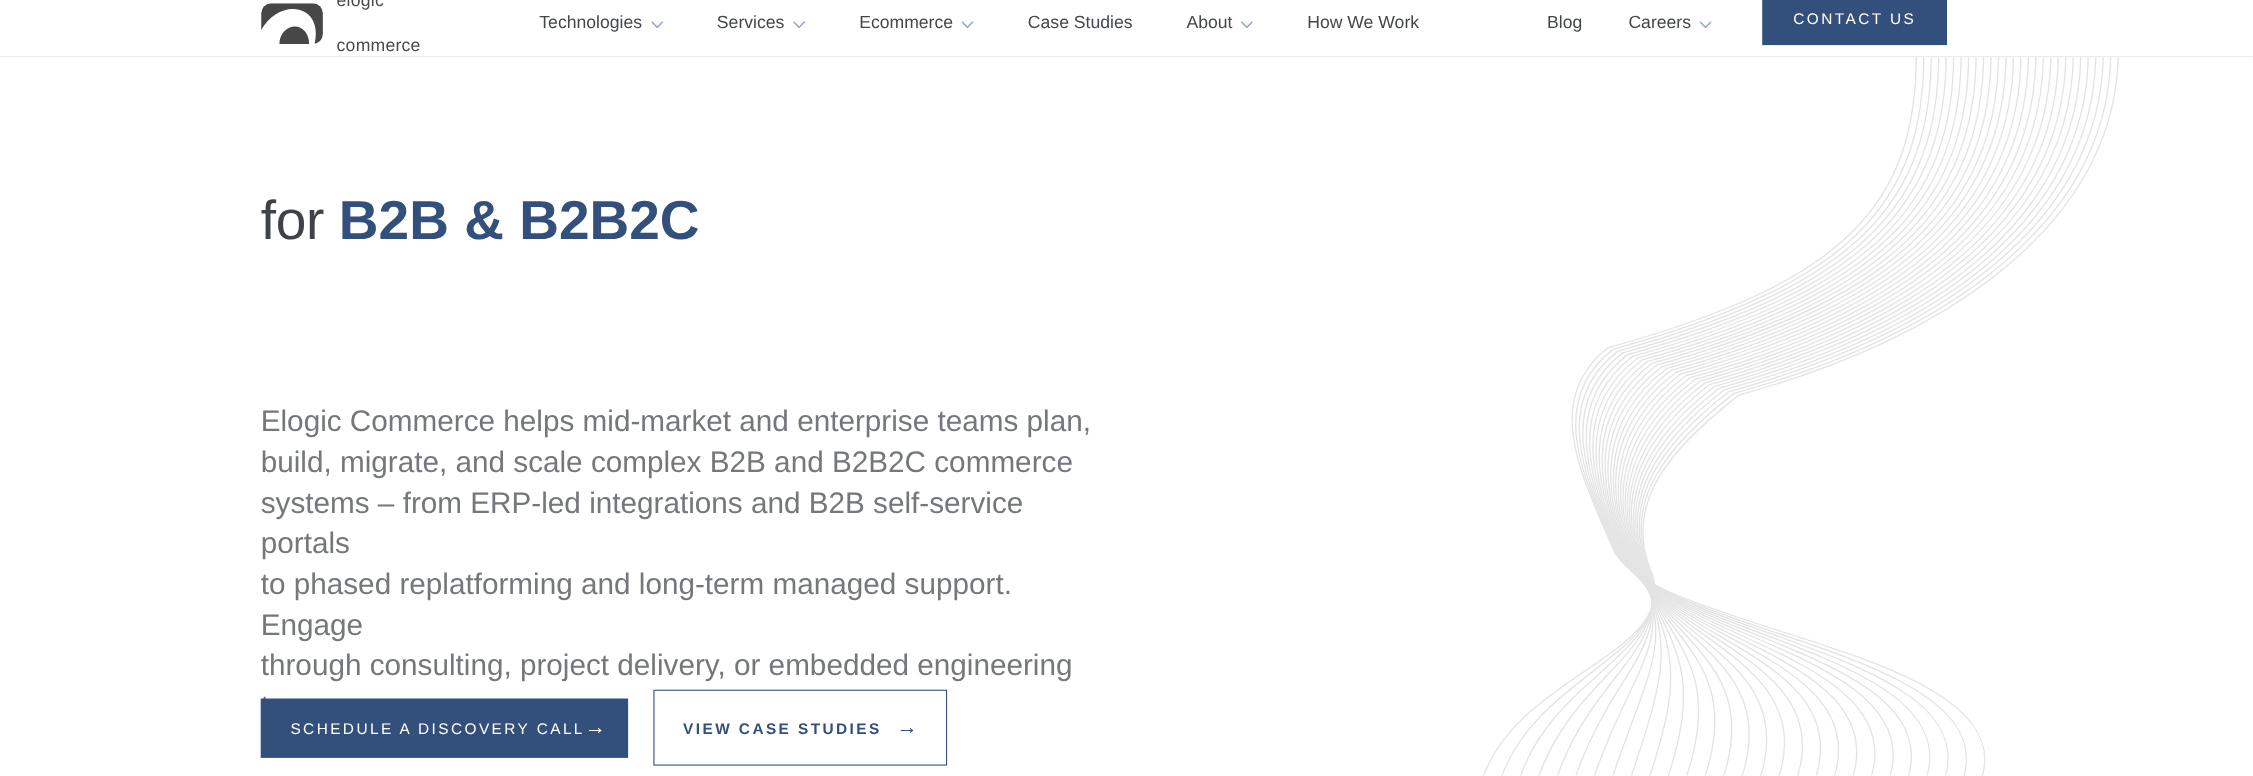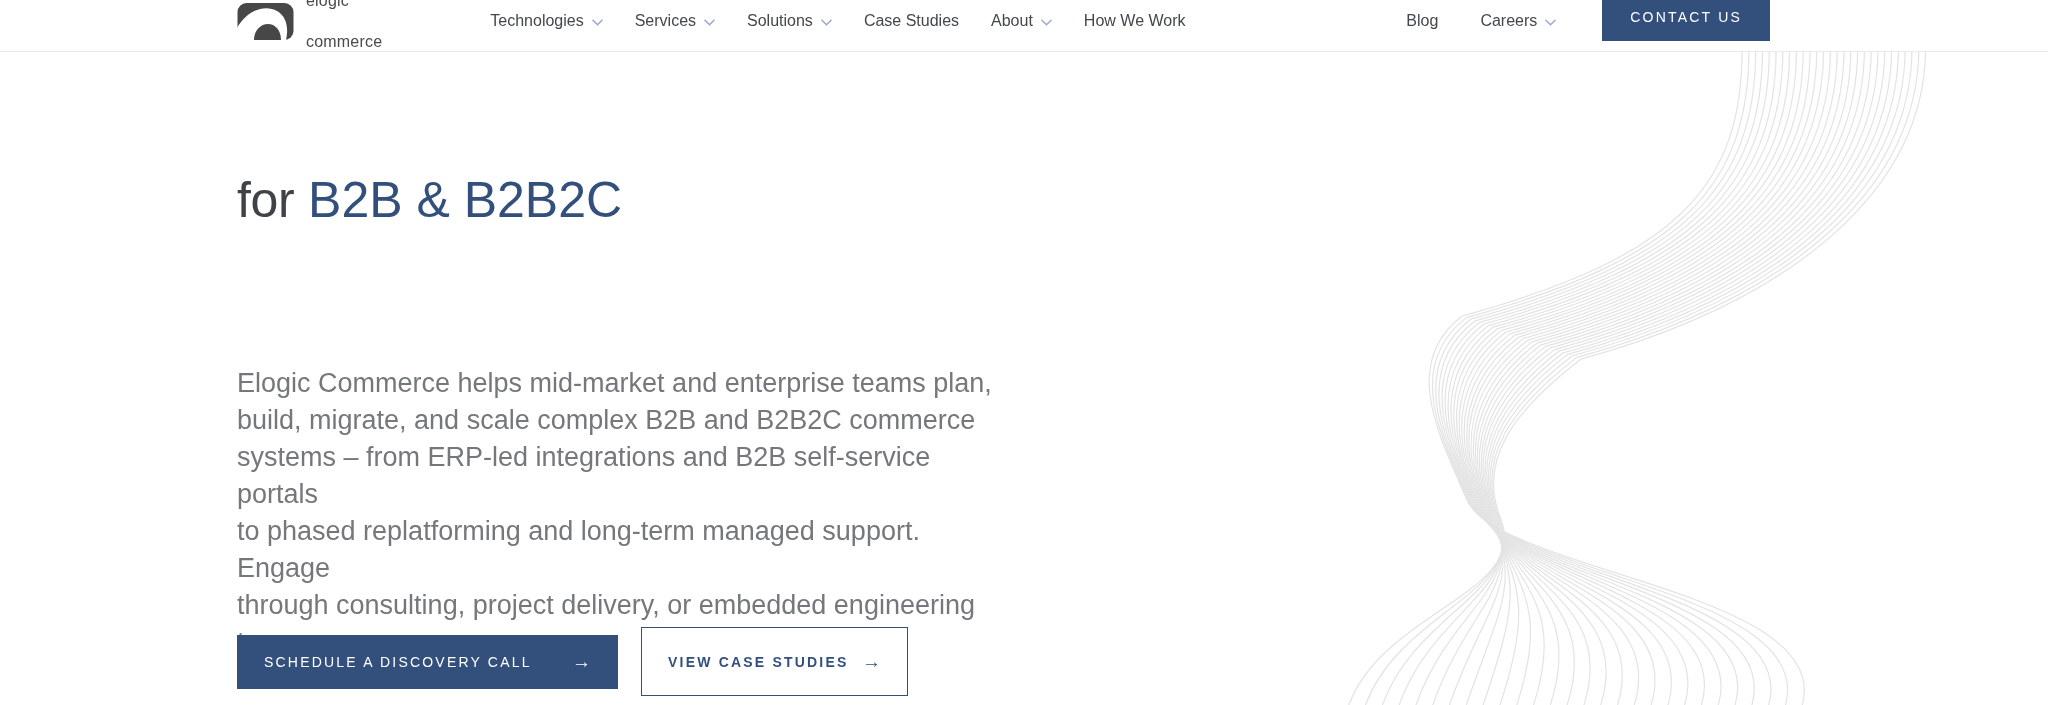--- a/index.html
+++ b/index.html
@@ -20,52 +20,52 @@
     position:absolute;top:0;left:0;right:0;height:52px;background:#fff;
     border-bottom:1px solid var(--border);z-index:3;display:flex;align-items:flex-start;
   }
   .header-inner{
     display:flex;align-items:center;height:42px;width:100%;
     padding-left:237px;padding-right:278px;
   }
   .logo{display:flex;align-items:center;gap:12px;cursor:pointer;}
   .logo-text{display:flex;flex-direction:column;font-size:16px;line-height:17px;
     color:#4A4A4A;font-weight:500;letter-spacing:0.2px;gap:24px;}
-  nav.main{display:flex;align-items:center;gap:32px;margin-left:108px;}
+  nav.main{display:flex;align-items:center;gap:49px;margin-left:108px;}
   .nav-item{display:flex;align-items:center;gap:8px;font-size:16px;color:var(--nav);cursor:pointer;white-space:nowrap;}
   .chev{color:var(--chevron);margin-top:3px;flex:none;}
   .nav-right{margin-left:auto;display:flex;align-items:center;gap:42px;justify-content:space-between;}
   .contact-btn{
     margin-left:46px;margin-top:-8px;height:48px;background:var(--navy);color:#fff;
     display:flex;align-items:center;justify-content:center;padding:0 28px;
     font-size:14px;letter-spacing:2.2px;border:none;cursor:pointer;white-space:nowrap;
     font-family:"Liberation Sans", sans-serif;
   }
 
   
   .hero{position:absolute;top:0;left:0;width:100%;height:100%;z-index:1;}
   .hero-title{
     position:absolute;left:237px;top:106px;margin:0;
     font-size:50px;line-height:63px;font-weight:300;color:var(--heading);letter-spacing:-0.3px;
   }
-  .hero-title .hl{font-weight:400;color:var(--navy);letter-spacing:0;margin-top:46px;}
+  .hero-title .hl{font-weight:700;color:var(--navy);letter-spacing:0;margin-top:46px;}
   .hero-intro{
     position:absolute;left:237px;top:288px;margin:0;width:760px;
     font-size:27px;line-height:38.5px;font-weight:700;color:var(--intro);white-space:pre-line;
   }
   .hero-desc{
     position:absolute;left:237px;top:365px;margin:0;width:780px;
     font-size:27px;line-height:37px;font-weight:400;color:var(--body);white-space:pre-line;
   }
   .cta-row{position:absolute;left:237px;top:627px;display:flex;align-items:center;gap:23px;}
   .btn{display:flex;align-items:center;justify-content:space-between;
     font-size:14px;letter-spacing:2.2px;cursor:pointer;white-space:nowrap;
     font-family:"Liberation Sans", sans-serif;}
   .btn .arrow{font-size:19px;letter-spacing:0;font-weight:400;}
-  .btn-primary{width:381px;height:54px;background:var(--navy);color:#fff;border:none;padding:0 27px;}
+  .btn-primary{width:334px;height:54px;background:var(--navy);color:#fff;border:none;padding:0 27px;}
   .btn-secondary{width:267px;height:69px;background:#fff;color:var(--navy);
     border:1px solid var(--navy);padding:10px 26px;font-weight:700;}
 </style>
 </head>
 <body>
 
 <svg id="waves" viewBox="0 0 2048 705" xmlns="http://www.w3.org/2000/svg">
     <path d="M 1742 42 C 1745 190, 1672 258, 1462 316 C 1400 364, 1440 436, 1466 498 C 1494 572, 1836 590, 1802 706" fill="none" stroke="#E3E3E3" stroke-width="1.2"></path>
     <path d="M 1748.8 42 C 1751.8 190, 1676.4 259.6, 1466.4 317.6 C 1404.4 365.6, 1441.3 436.8, 1467.3 498.8 C 1495.3 572.8, 1819.2 590.8, 1785.2 706" fill="none" stroke="#E3E3E3" stroke-width="1.2"></path>
     <path d="M 1755.6 42 C 1758.6 190, 1680.8 261.2, 1470.8 319.2 C 1408.8 367.2, 1442.6 437.6, 1468.6 499.6 C 1496.6 573.6, 1802.4 591.6, 1768.4 706" fill="none" stroke="#E3E3E3" stroke-width="1.2"></path>
@@ -118,21 +118,21 @@
             <path d="M1 1 L6 6 L11 1" fill="none" stroke="currentColor" stroke-width="1.6" stroke-linecap="round"></path>
           </svg>
       </div>
       <div class="nav-item">
         <span>Services</span>
         <svg class="chev" viewBox="0 0 12 7" width="11" height="7">
             <path d="M1 1 L6 6 L11 1" fill="none" stroke="currentColor" stroke-width="1.6" stroke-linecap="round"></path>
           </svg>
       </div>
       <div class="nav-item">
-        <span>Solutions</span>
+        <span>Ecommerce</span>
         <svg class="chev" viewBox="0 0 12 7" width="11" height="7">
             <path d="M1 1 L6 6 L11 1" fill="none" stroke="currentColor" stroke-width="1.6" stroke-linecap="round"></path>
           </svg>
       </div>
       <div class="nav-item">
         <span>Case Studies</span>
       </div>
       <div class="nav-item">
         <span>About</span>
         <svg class="chev" viewBox="0 0 12 7" width="11" height="7">

